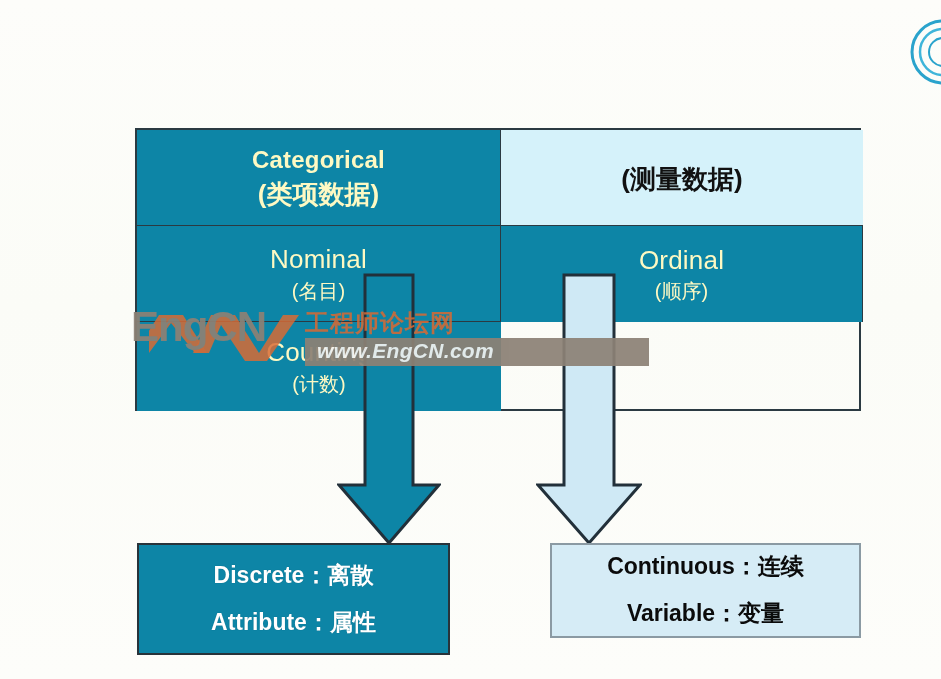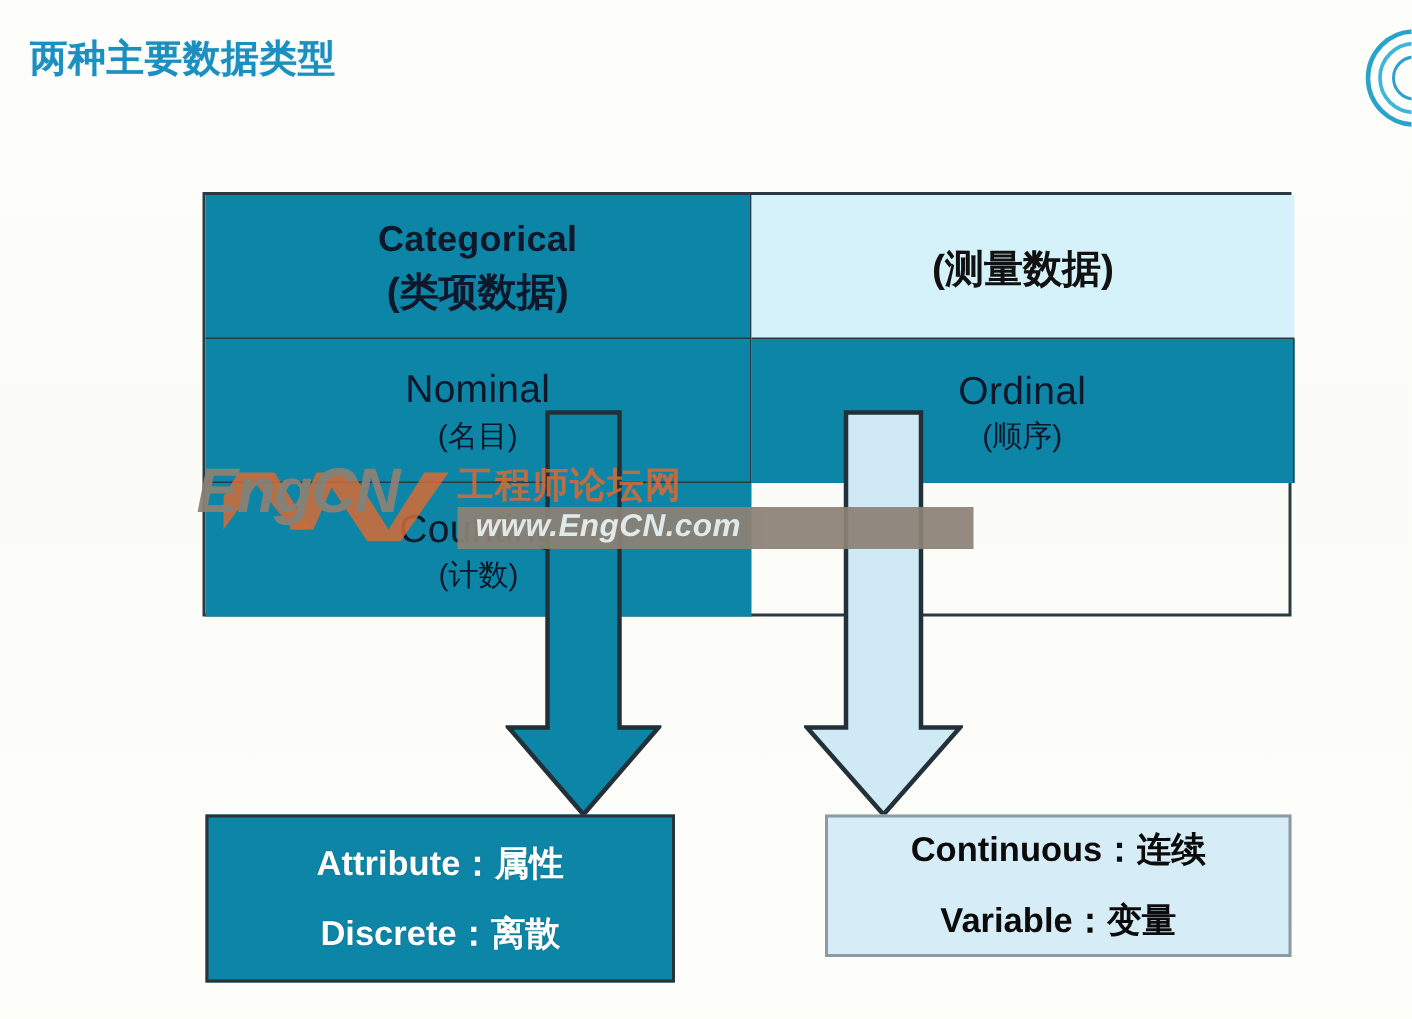--- a/index.html
+++ b/index.html
@@ -64,21 +64,21 @@
     align-items: center;
     justify-content: center;
     line-height: 1.24;
     position: relative;
     border-right: 1px solid #2b3a42;
     border-bottom: 1px solid #2b3a42;
   }
   .cell.col-right { border-right: none; }
   .cell.row-last  { border-bottom: none; }
 
-  .c-dark  { background: #0d85a6; color: #0f172a; }
+  .c-dark  { background: #0d85a6; color: #fef9c3; }
   .c-light { background: #d5f2fa; color: #111111; }
 
   .cell .en {
     font-size: 26px;
     letter-spacing: 0.2px;
   }
   .cell .zh {
     font-size: 20px;
     margin-top: 3px;
   }
@@ -153,21 +153,20 @@
     font-weight: bold;
     color: #f2f2f0;
     letter-spacing: 0.3px;
     white-space: nowrap;
   }
   #watermark .wm-eng {
     position: absolute;
     left: 0;
     top: -4px;
     font-size: 42px;
-    font-style: italic;
     font-weight: bold;
     color: #8c8175;
     letter-spacing: -1px;
     white-space: nowrap;
   }
   #watermark .wm-cn {
     position: absolute;
     left: 174px;
     top: 0px;
     font-size: 24px;
@@ -183,21 +182,20 @@
     top: 2px;
     width: 190px;
     height: 52px;
   }
 </style>
 </head>
 <body>
 
 <div id="slide">
 
-  <div id="title">两种主要数据类型</div>
 
   <div id="corner-logo">
     <svg viewBox="0 0 72 72" width="72" height="72" aria-hidden="true">
       <circle cx="36" cy="36" r="31" fill="none" stroke="#2aa3cc" stroke-width="3"></circle>
       <circle cx="36" cy="36" r="23" fill="none" stroke="#3fb5da" stroke-width="2.5"></circle>
       <circle cx="36" cy="36" r="14" fill="none" stroke="#2aa3cc" stroke-width="2"></circle>
     </svg>
   </div>
 
   <div id="matrix">
@@ -235,22 +233,22 @@
     </svg>
   </div>
 
   <div id="arrow-right">
     <svg viewBox="0 0 106 272" width="106" height="272" aria-hidden="true">
       <polygon points="28,2 78,2 78,212 104,212 53,270 2,212 28,212" fill="#cfe9f5" stroke="#22303a" stroke-width="3" stroke-linejoin="miter"></polygon>
     </svg>
   </div>
 
   <div class="result-box" id="box-discrete">
+    <div class="line">Discrete：离散</div>
     <div class="line">Attribute：属性</div>
-    <div class="line">Discrete：离散</div>
   </div>
 
   <div class="result-box" id="box-continuous">
     <div class="line">Continuous：连续</div>
     <div class="line">Variable：变量</div>
   </div>
 
   <div id="watermark">
     <div class="wm-swoosh">
       <svg viewBox="0 0 190 52" width="190" height="52" aria-hidden="true">

